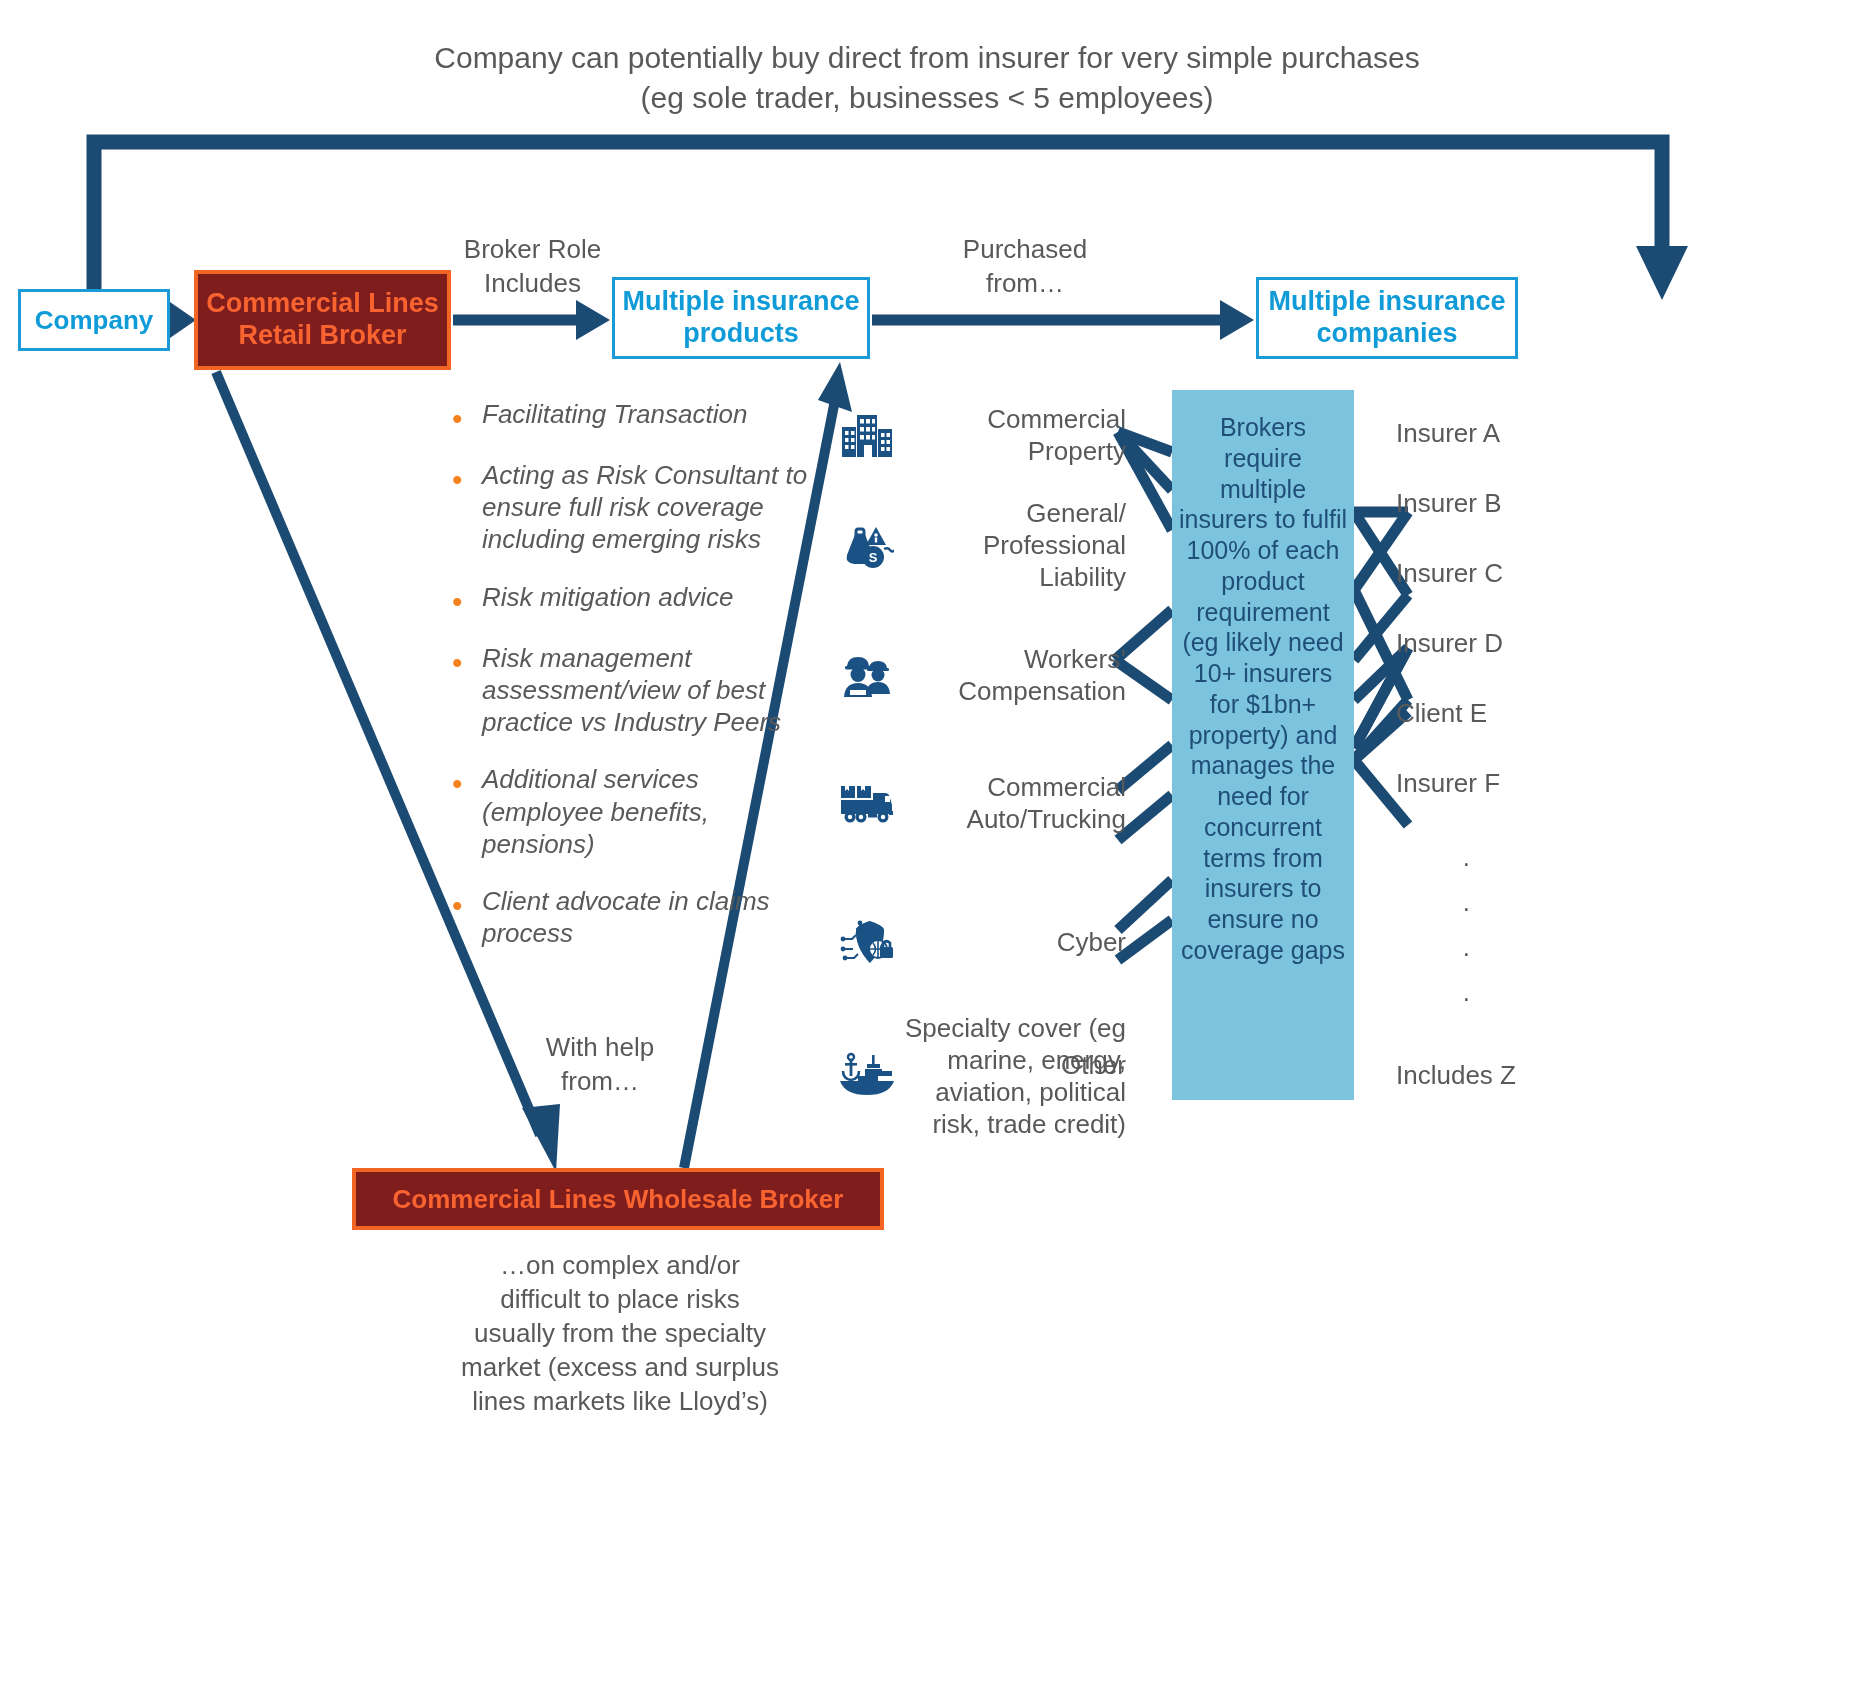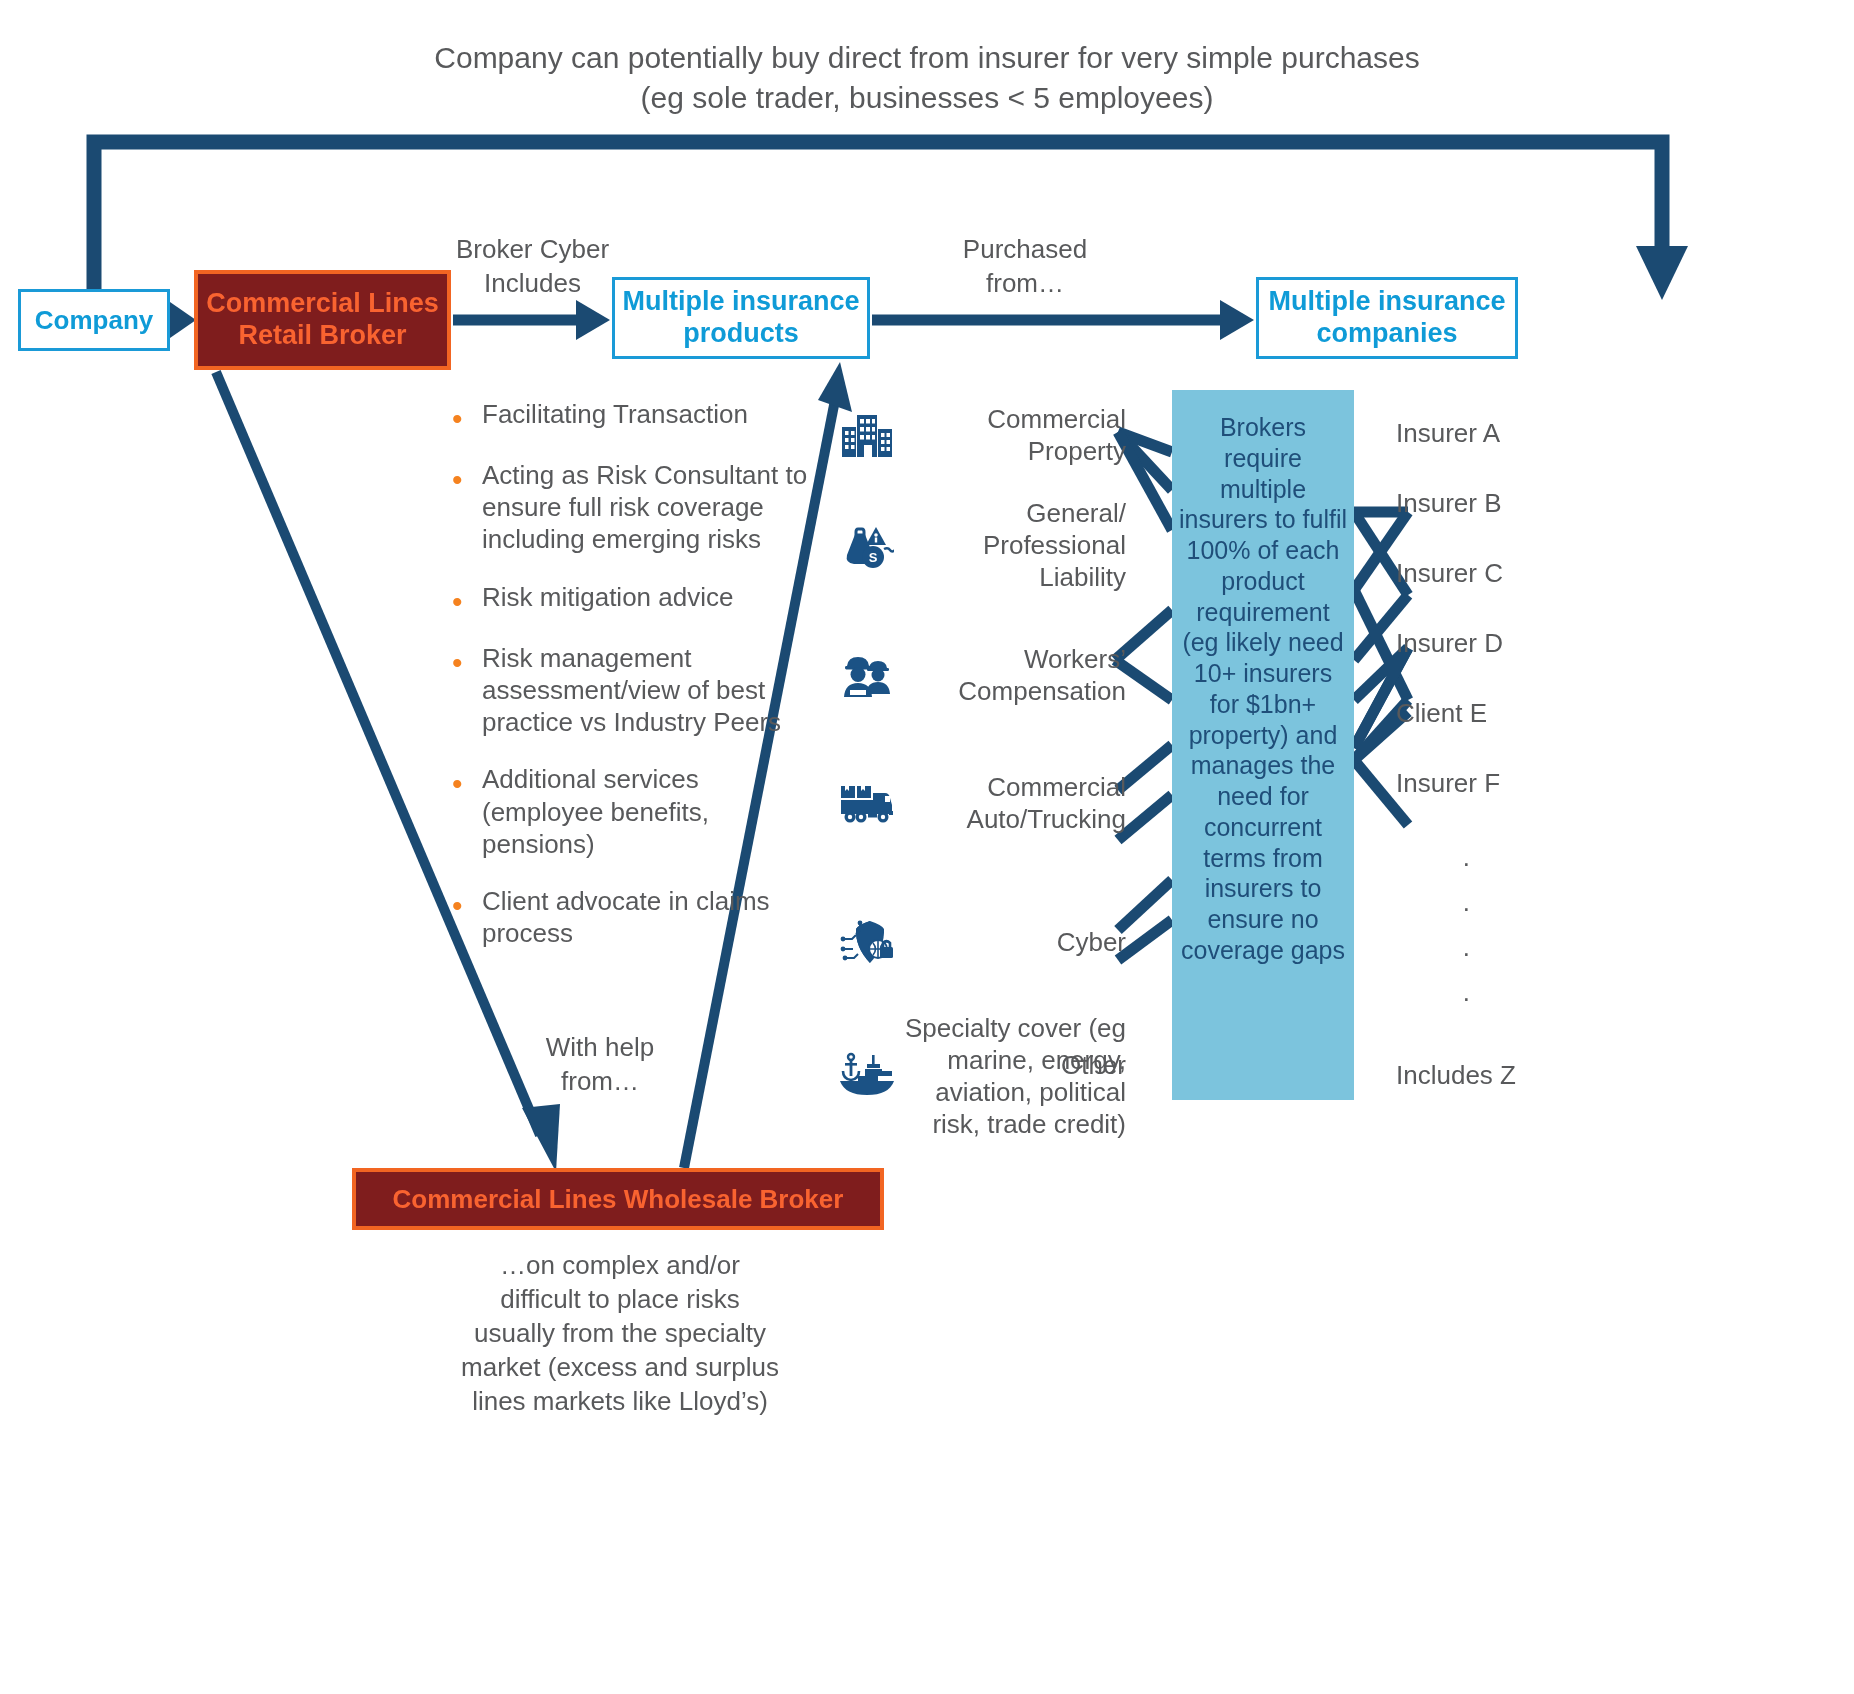--- a/index.html
+++ b/index.html
@@ -89,20 +89,21 @@
     font-size: 30px;
     line-height: 1;
     width: 30px;
     flex: 0 0 30px;
     padding-top: 6px;
   }
   .bullet-text {
     font-size: 26px;
     line-height: 1.24;
     color: #58595b;
+    font-style: italic;
   }
 
   
   #product-list { left: 836px; top: 392px; width: 290px; }
   .product-row {
     position: relative;
     display: flex;
     align-items: center;
     justify-content: flex-end;
   }
@@ -246,21 +247,21 @@
   <div class="abs node-box box-blue" id="box-company">Company</div>
 
   <div class="abs node-box box-orange" id="box-retail">Commercial Lines Retail Broker</div>
 
   <div class="abs node-box box-blue" id="box-products">Multiple insurance products</div>
 
   <div class="abs node-box box-blue" id="box-companies">Multiple insurance companies</div>
 
   <div class="abs node-box box-orange" id="box-wholesale">Commercial Lines Wholesale Broker</div>
 
-  <div class="abs edge-label" id="label-broker-role">Broker Cyber Includes</div>
+  <div class="abs edge-label" id="label-broker-role">Broker Role Includes</div>
 
   <div class="abs edge-label" id="label-purchased">Purchased from…</div>
 
   <div class="abs edge-label" id="label-with-help">With help from…</div>
 
   <div class="abs" id="bullet-list">
     <div class="bullet-row">
       <div class="bullet-dot">•</div>
       <div class="bullet-text">Facilitating Transaction</div>
     </div>

